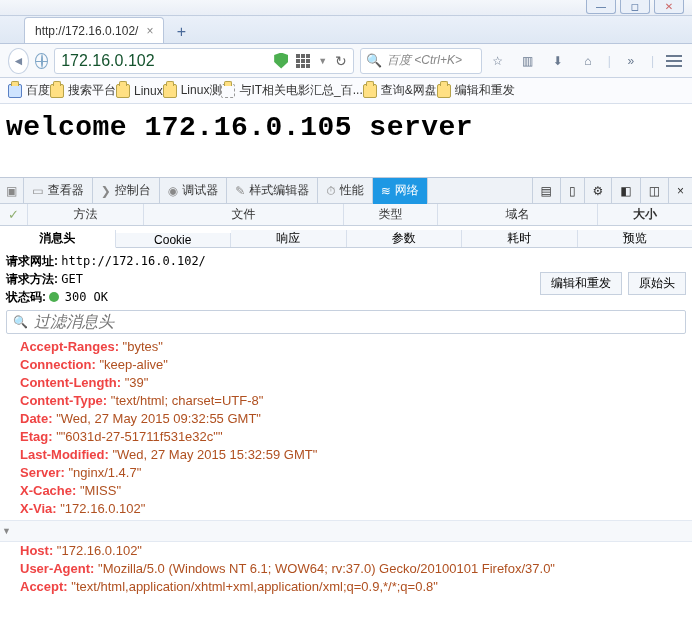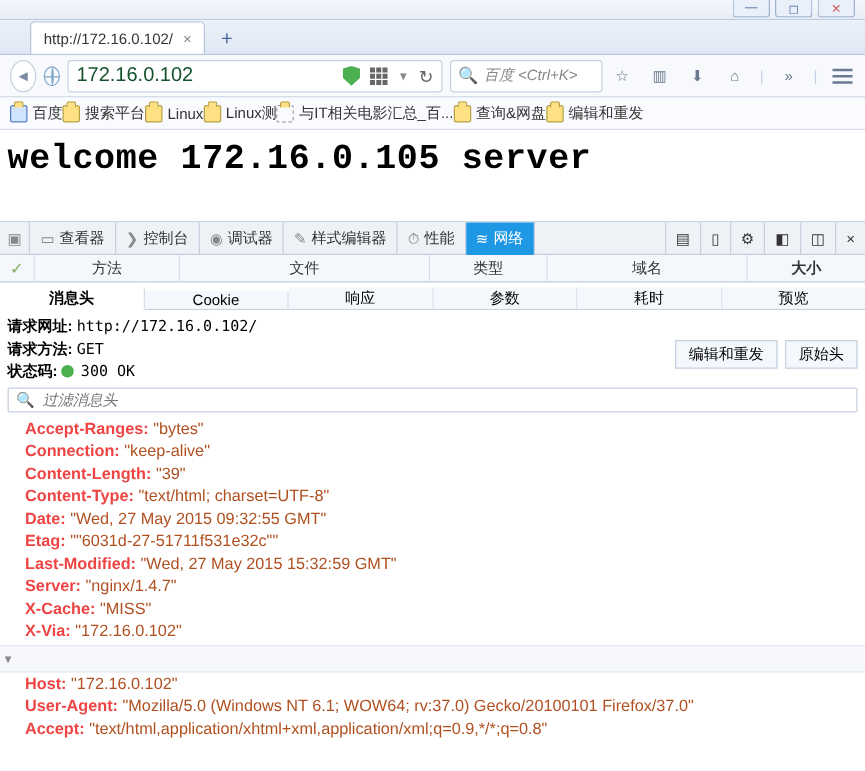--- a/index.html
+++ b/index.html
@@ -78,21 +78,21 @@
   .req-sum .row b{font-weight:bold;}
   .mono{font-family:Consolas,Menlo,monospace;}
   .status-dot{display:inline-block;width:10px;height:10px;border-radius:50%;background:#4caf50;vertical-align:-1px;margin-right:2px;}
   .req-actions{position:absolute;right:6px;top:24px;display:flex;gap:6px;}
   .req-actions button{font-size:12px;padding:2px 10px;border:1px solid #c6d0de;background:#f4f7fb;cursor:pointer;}
 
   
   .filter-row{padding:2px 6px;}
   .filter-row .wrap{display:flex;align-items:center;gap:6px;border:1px solid #c6d0de;border-radius:2px;padding:2px 6px;background:#fff;}
   .filter-row .mag{color:#999;font-size:12px;}
-  .filter-row input{flex:1;border:none;outline:none;font-size:12px;font-style:italic;color:#888;}
+  .filter-row input{flex:1;border:none;outline:none;font-size:16px;font-style:italic;color:#888;}
 
   
   .hdr-panel{flex:1;overflow:hidden;font-size:13px;line-height:18px;padding:2px 0 4px 0;}
   .hdr-line{padding-left:20px;}
   .hdr-line .k{color:#ef4444;font-weight:bold;}
   .hdr-line .v{color:#b05020;}
   .section-head{display:flex;align-items:center;gap:4px;padding:1px 2px;margin-top:2px;color:#666;background:#f6f8fb;border-top:1px solid #e3e9f2;border-bottom:1px solid #e3e9f2;}
   .section-head .tri{font-size:9px;color:#888;}
 </style>
 </head>

